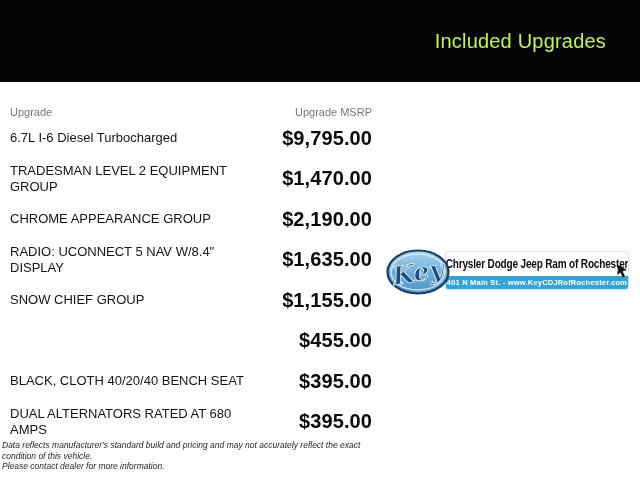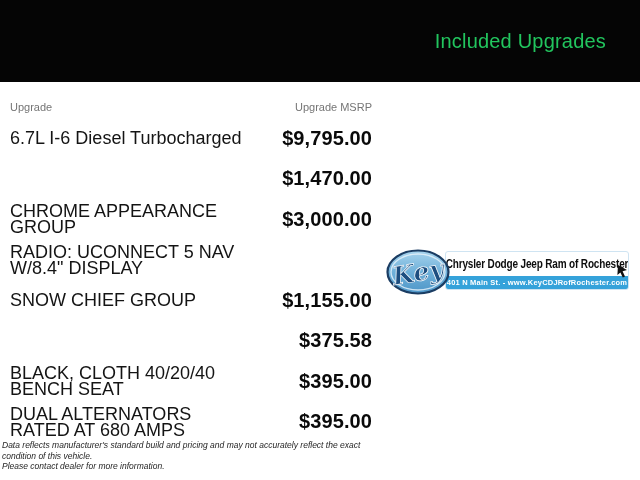--- a/index.html
+++ b/index.html
@@ -5,35 +5,35 @@
   * { margin:0; padding:0; box-sizing:border-box; }
   html,body { background:#e8e8e8; }
   .page {
     position:relative; width:640px; height:480px; background:#ffffff;
     font-family:"Liberation Sans", sans-serif; overflow:hidden;
   }
   .header {
     position:absolute; top:0; left:0; width:640px; height:82px; background:#050505;
   }
   .title {
-    position:absolute; top:30px; right:34px; color:#22c55e;
+    position:absolute; top:30px; right:34px; color:#bef264;
     font-size:20px; line-height:23px; font-weight:400; letter-spacing:0.2px;
   }
   .table {
     position:absolute; left:10px; top:96px; width:362px;
   }
   .cols {
-    display:flex; justify-content:space-between; align-items:center;
+    display:flex; justify-content:space-between; align-items:flex-end;
     height:22px; color:#757575; font-size:11px;
   }
   .row {
     display:flex; align-items:center; height:40.5px;
   }
   .name {
-    width:235px; font-size:18px; line-height:16px; color:#141414;
+    width:235px; font-size:13px; line-height:16px; color:#141414;
   }
   .price {
     flex:1; text-align:right; font-size:20px; font-weight:700; color:#0a0a0a;
     letter-spacing:0.1px;
   }
   .footer {
     position:absolute; left:2px; top:440px; width:392px;
     font-size:8.5px; line-height:10.5px; font-style:italic; color:#1f1f1f;
   }
   
@@ -68,35 +68,37 @@
   <div class="table">
     <div class="cols">
       <span>Upgrade</span>
       <span>Upgrade MSRP</span>
     </div>
     <div class="row">
       <div class="name">6.7L I-6 Diesel Turbocharged</div>
       <div class="price">$9,795.00</div>
     </div>
     <div class="row">
+      <div class="name">TRADESMAN LEVEL 2 EQUIPMENT GROUP</div>
       <div class="price">$1,470.00</div>
     </div>
     <div class="row">
       <div class="name">CHROME APPEARANCE GROUP</div>
-      <div class="price">$3,000.00</div>
+      <div class="price">$2,190.00</div>
     </div>
     <div class="row">
       <div class="name">RADIO: UCONNECT 5 NAV W/8.4" DISPLAY</div>
+      <div class="price">$1,635.00</div>
     </div>
     <div class="row">
       <div class="name">SNOW CHIEF GROUP</div>
       <div class="price">$1,155.00</div>
     </div>
     <div class="row">
-      <div class="price">$375.58</div>
+      <div class="price">$455.00</div>
     </div>
     <div class="row">
       <div class="name">BLACK, CLOTH 40/20/40 BENCH SEAT</div>
       <div class="price">$395.00</div>
     </div>
     <div class="row">
       <div class="name">DUAL ALTERNATORS RATED AT 680 AMPS</div>
       <div class="price">$395.00</div>
     </div>
   </div>

